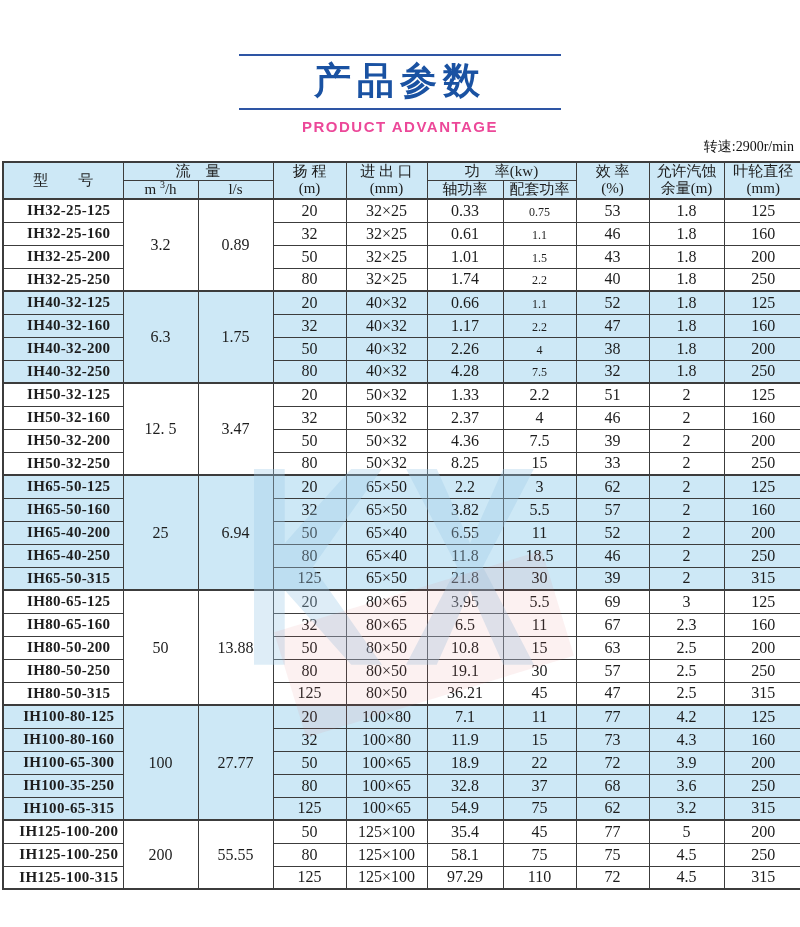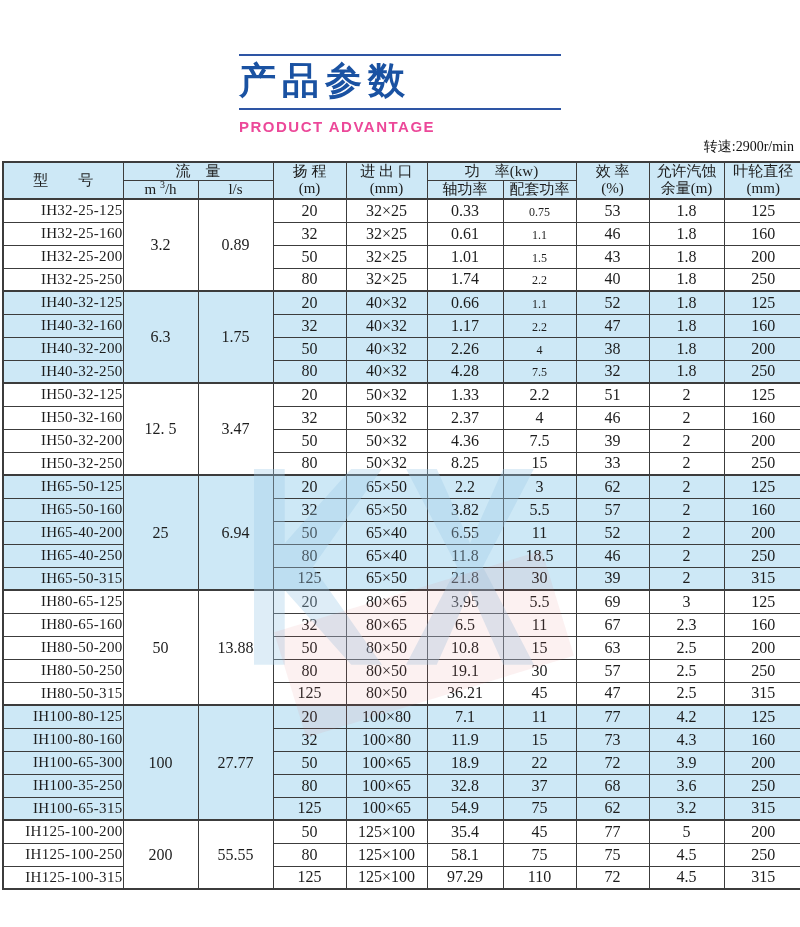--- a/index.html
+++ b/index.html
@@ -2,42 +2,42 @@
 <html><head>
 <meta charset="utf-8">
 <style>
   * { box-sizing: border-box; }
   html,body { margin:0; padding:0; }
   body {
     width:800px; height:927px; overflow:hidden; background:#ffffff;
     font-family:"Liberation Serif","DejaVu Serif",serif; color:#1d1d1d;
   }
   
-  .title-block { width:322px; margin:54px auto 0; text-align:left; }
+  .title-block { width:322px; margin:54px auto 0; text-align:center; }
   .rule { height:2px; background:#2e55a4; }
   .title-cn {
     font-size:37px; font-weight:bold; color:#1a52a2; letter-spacing:6px;
     margin:5px 0 6px 0; line-height:1.1;
     font-family:"Liberation Serif","DejaVu Serif",serif;
   }
   .title-en {
     margin-top:8px; font-size:15px; font-weight:600; color:#ec4899;
     letter-spacing:1.5px; font-family:"Liberation Sans","DejaVu Sans",sans-serif;
   }
   
   .speed-note { text-align:right; font-size:14px; color:#111; padding:3px 6px 5px 0; }
   
   .table-wrap { position:relative; margin:0 2px; }
   table { border-collapse:collapse; table-layout:fixed; width:796px; border:2px solid #3c3c3c; }
   th, td { border:1px solid #3c3c3c; text-align:center; padding:0; }
   thead th {
     background:#cde8f6; font-weight:normal; font-size:15px; height:16px; line-height:1.15;
   }
   tbody td { height:23px; font-size:16px; line-height:1; }
-  td.model { text-align:right; padding-left:11px; font-size:15px; letter-spacing:0.3px; }
+  td.model { text-align:center; padding-left:11px; font-size:15px; letter-spacing:0.3px;font-weight:bold; }
   tr.shaded td { background:#cde8f6; }
   tr.grp-top td { border-top:2px solid #3c3c3c; }
   .sm { font-size:12px; }
   sup { font-size:10px; line-height:0; }
   
   .watermark { position:absolute; left:252px; top:308px; width:320px; height:240px;
                pointer-events:none; z-index:3; }
   .wm-shape { position:absolute; top:0; width:128px; height:196px; background:#9ecbe8; opacity:.34; }
   .wm-k1 { left:0;
     clip-path:polygon(0 0,24% 0,24% 38%,76% 0,100% 0,46% 50%,100% 100%,76% 100%,24% 62%,24% 100%,0 100%); }

